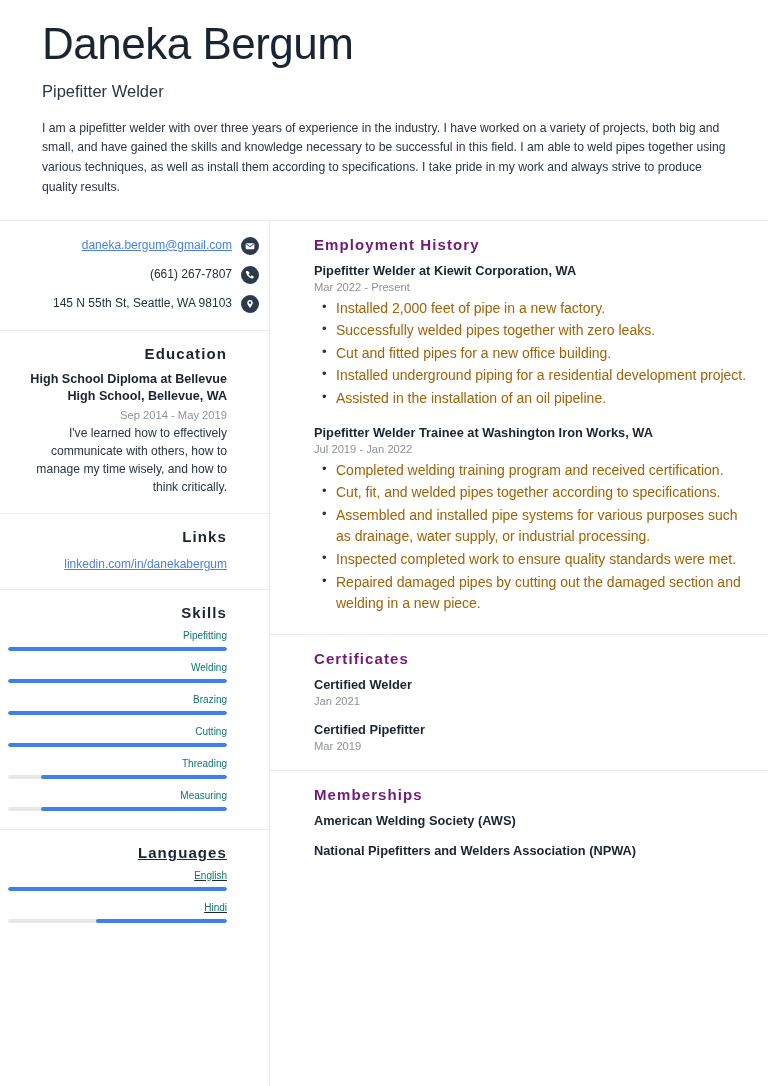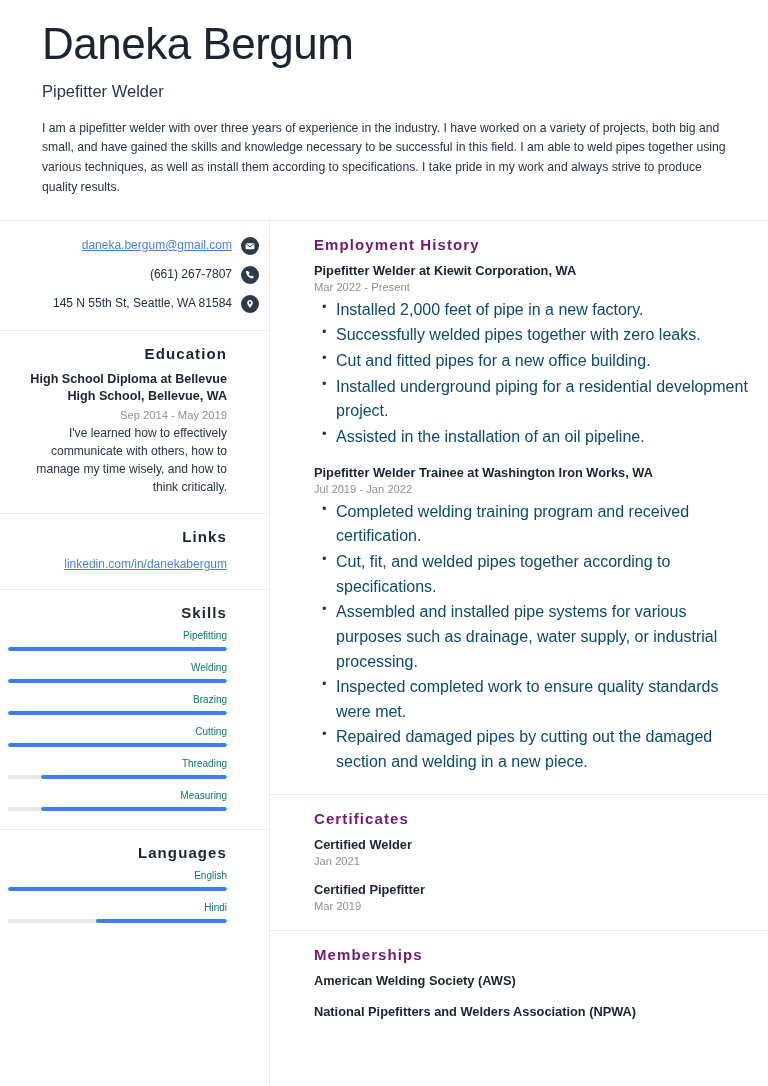--- a/index.html
+++ b/index.html
@@ -74,21 +74,21 @@
     flex: 1 1 auto;
     min-width: 0;
   }
 
   
   .lblock {
     padding: 14px 42px 16px 8px;
     text-align: right;
     border-bottom: 1px solid #ececee;
   }
-  .lblock.no-rule { border-bottom: none; }
+  .lblock.no-rule { border-bottom: none; text-decoration: underline; }
 
   .contact-block {
     padding: 16px 10px 15px 8px;
   }
 
   .contact-row {
     display: flex;
     align-items: center;
     justify-content: flex-end;
     gap: 9px;
@@ -213,23 +213,23 @@
   }
 
   .bullets {
     margin-top: 5px;
     padding-left: 20px;
     list-style: none;
   }
 
   .bullets li {
     position: relative;
-    font-size: 16px;
+    font-size: 14px;
     line-height: 1.54;
-    color: #0c4a6e;
+    color: #a16207;
     margin-bottom: 1px;
     padding-left: 2px;
   }
 
   .bullets li::before {
     content: "\2022";
     position: absolute;
     left: -12px;
     top: -1px;
     color: #2b3545;
@@ -273,21 +273,21 @@
         </div>
         <div class="contact-row">
           <span class="contact-text">(661) 267-7807</span>
           <span class="cicon">
             <svg width="10" height="10" viewBox="0 0 16 16" fill="none">
               <path d="M5.2 2.2c.6 0 1.1.4 1.3 1l.5 1.6c.2.5 0 1.1-.45 1.4l-.8.55c.7 1.5 1.95 2.75 3.45 3.45l.55-.8c.3-.45.9-.6 1.4-.45l1.6.5c.6.2 1 .7 1 1.3v1.3c0 .8-.7 1.45-1.5 1.35C7.6 13.8 2.2 8.4 1.55 3.05 1.45 2.25 2.1 1.55 2.9 1.55h1.3z" fill="#ffffff"></path>
             </svg>
           </span>
         </div>
         <div class="contact-row">
-          <span class="contact-text">145 N 55th St, Seattle, WA 81584</span>
+          <span class="contact-text">145 N 55th St, Seattle, WA 98103</span>
           <span class="cicon">
             <svg width="10" height="10" viewBox="0 0 16 16" fill="none">
               <path d="M8 1.5c-2.5 0-4.5 2-4.5 4.5 0 3.3 4.5 8.3 4.5 8.3s4.5-5 4.5-8.3c0-2.5-2-4.5-4.5-4.5z" fill="#ffffff"></path>
               <circle cx="8" cy="6" r="1.85" fill="#2c3a4b"></circle>
             </svg>
           </span>
         </div>
       </div>
 
       <div class="lblock">

